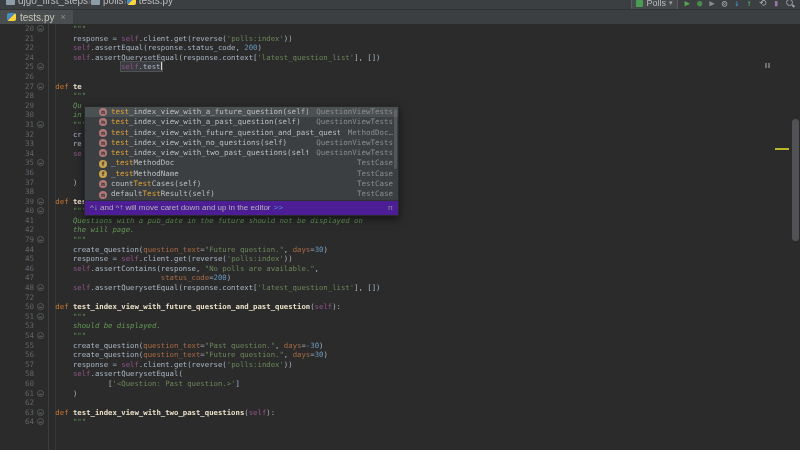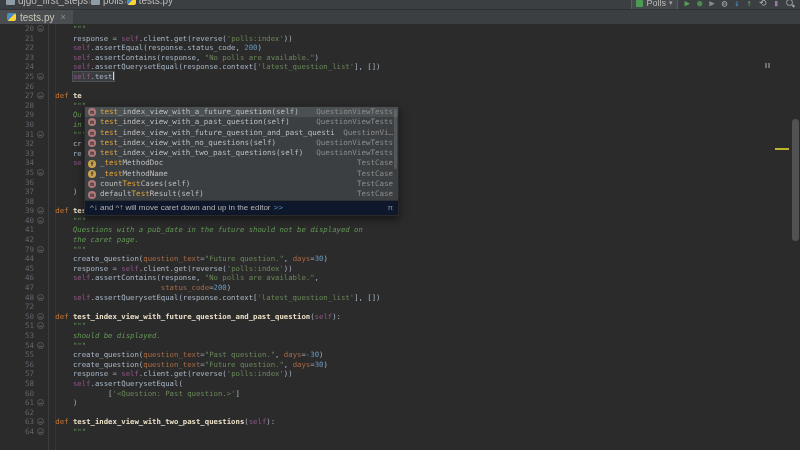--- a/index.html
+++ b/index.html
@@ -44,37 +44,37 @@
     color:#9A9EA2;font-size:6px;line-height:6px;text-align:center;box-sizing:border-box;}
   .code{position:absolute;left:37.8px;top:0;white-space:pre;}
   .tk-plain{color:#A9B7C6}
   .tk-kw{color:#CC7832}
   .tk-self{color:#94558D;}
   .tk-str{color:#6A8759}
   .tk-doc{color:#629755;font-style:italic}
   .tk-num{color:#6897BB}
   .tk-param{color:#AA6A45}
   .tk-fname{color:#EADFC7;font-weight:bold}
-  .hlbox{background:#3A3D3F;outline:1px solid #4E5254;}
+  .hlbox{background:#3A3D3F;outline:1px solid #4E5254;margin-left:48px;}
   .caret{display:inline-block;width:1px;height:8px;background:#D8D8D8;vertical-align:-1px;}
 
   
   #popup{position:absolute;left:84px;top:82px;width:313px;background:#3B3F42;border:1px solid #2A2A2A;
     box-shadow:0 3px 8px rgba(0,0,0,.55);z-index:5;}
-  .pitem{display:flex;align-items:center;height:10.3px;padding:0 5px 0 3px;font-size:7.5px;line-height:10.3px;}
+  .pitem{display:flex;align-items:center;height:10.3px;padding:0 5px 0 14px;font-size:7.5px;line-height:10.3px;}
   .pitem.sel{background:#4B5052;}
   .picon{flex:0 0 auto;width:8px;height:8px;border-radius:50%;font-size:6px;line-height:8px;text-align:center;
     color:#2B2B2B;font-weight:bold;margin-right:4px;}
   .picon-m{background:#B07878;}
   .picon-f{background:#C9A34E;}
   .pname{flex:1 1 auto;white-space:nowrap;overflow:hidden;color:#BEBEBE;}
   .pmatch{color:#E1A336;}
   .pplain{color:#BEBEBE;}
   .ptype{flex:0 0 auto;color:#8C8C8C;margin-left:8px;white-space:nowrap;overflow:hidden;max-width:90px;}
-  #popup-hint{display:flex;align-items:center;height:14px;background:#0f172a;border-top:1px solid #2E3132;
+  #popup-hint{display:flex;align-items:center;height:14px;background:#4c1d95;border-top:1px solid #2E3132;
     padding:0 5px;font-family:"Liberation Sans",sans-serif;font-size:8px;color:#B4B4B4;}
   #popup-hint .hlink{color:#5394CE;margin-left:3px;}
   #popup-hint .hsort{margin-left:auto;color:#7D8CA0;font-size:8px;}
   #popup-scroll{position:absolute;right:1px;top:2px;width:3px;height:60px;background:rgba(160,160,160,.25);border-radius:2px;}
 
   
   #stripe-pause{position:absolute;right:28px;top:29px;width:7px;height:5px;}
   #stripe-pause i{display:inline-block;width:2px;height:5px;background:#6B6E70;margin-right:1px;}
   #caret-mark{position:absolute;right:11px;top:124px;width:14px;height:2px;background:#BBB529;}
   #vscroll{position:absolute;right:1px;top:95px;width:7px;height:122px;background:rgba(128,131,133,.45);border-radius:4px;}
@@ -125,40 +125,39 @@
     </div>
   </div>
 
   <div id="editor">
     <div id="gutter-border"></div>
     <div id="indent-guide"></div>
     <div id="lines">
         <div class="row"><div class="gut"><span class="lnum">20</span><span class="fold">−</span></div><div class="code"><span class="tk-doc">        """</span></div></div>
         <div class="row"><div class="gut"><span class="lnum">21</span></div><div class="code"><span class="tk-plain">        response = </span><span class="tk-self">self</span><span class="tk-plain">.client.get(reverse(</span><span class="tk-str">'polls:index'</span><span class="tk-plain">))</span></div></div>
         <div class="row"><div class="gut"><span class="lnum">22</span></div><div class="code"><span class="tk-self">        self</span><span class="tk-plain">.assertEqual(response.status_code, </span><span class="tk-num">200</span><span class="tk-plain">)</span></div></div>
-        <div class="row"><div class="gut"><span class="lnum">23</span></div><div class="code"><span class="tk-self">        self</span><span class="tk-plain">.assertContains(response, </span><span class="tk-str">"No polls are available."</span><span class="tk-plain">)</span></div></div>
         <div class="row"><div class="gut"><span class="lnum">24</span></div><div class="code"><span class="tk-self">        self</span><span class="tk-plain">.assertQuerysetEqual(response.context[</span><span class="tk-str">'latest_question_list'</span><span class="tk-plain">], [])</span></div></div>
         <div class="row"><div class="gut"><span class="lnum">25</span><span class="fold">−</span></div><div class="code"><span class="tk-plain">        </span><span class="hlbox"><span class="tk-self">self</span><span class="tk-plain">.test</span><span class="caret"></span></span></div></div>
         <div class="row"><div class="gut"><span class="lnum">26</span></div><div class="code"></div></div>
         <div class="row"><div class="gut"><span class="lnum">27</span><span class="fold">−</span></div><div class="code"><span class="tk-kw">    def </span><span class="tk-fname">te</span></div></div>
         <div class="row"><div class="gut"><span class="lnum">28</span></div><div class="code"><span class="tk-doc">        """</span></div></div>
         <div class="row"><div class="gut"><span class="lnum">29</span></div><div class="code"><span class="tk-doc">        Qu</span></div></div>
         <div class="row"><div class="gut"><span class="lnum">30</span></div><div class="code"><span class="tk-doc">        in</span></div></div>
         <div class="row"><div class="gut"><span class="lnum">31</span><span class="fold">−</span></div><div class="code"><span class="tk-doc">        """</span></div></div>
         <div class="row"><div class="gut"><span class="lnum">32</span></div><div class="code"><span class="tk-plain">        cr</span></div></div>
         <div class="row"><div class="gut"><span class="lnum">33</span></div><div class="code"><span class="tk-plain">        re</span></div></div>
         <div class="row"><div class="gut"><span class="lnum">34</span></div><div class="code"><span class="tk-self">        se</span></div></div>
         <div class="row"><div class="gut"><span class="lnum">35</span><span class="fold">−</span></div><div class="code"></div></div>
         <div class="row"><div class="gut"><span class="lnum">36</span></div><div class="code"></div></div>
         <div class="row"><div class="gut"><span class="lnum">37</span></div><div class="code"><span class="tk-plain">        )</span></div></div>
         <div class="row"><div class="gut"><span class="lnum">38</span></div><div class="code"></div></div>
         <div class="row"><div class="gut"><span class="lnum">39</span><span class="fold">−</span></div><div class="code"><span class="tk-kw">    def </span><span class="tk-fname">test_index_view_with_a_future_question</span><span class="tk-plain">(</span><span class="tk-self">self</span><span class="tk-plain">):</span></div></div>
         <div class="row"><div class="gut"><span class="lnum">40</span><span class="fold">−</span></div><div class="code"><span class="tk-doc">        """</span></div></div>
         <div class="row"><div class="gut"><span class="lnum">41</span></div><div class="code"><span class="tk-doc">        Questions with a pub_date in the future should not be displayed on</span></div></div>
-        <div class="row"><div class="gut"><span class="lnum">42</span></div><div class="code"><span class="tk-doc">        the caret page.</span></div></div>
+        <div class="row"><div class="gut"><span class="lnum">42</span></div><div class="code"><span class="tk-doc">        the will page.</span></div></div>
         <div class="row"><div class="gut"><span class="lnum">79</span><span class="fold">−</span></div><div class="code"><span class="tk-doc">        """</span></div></div>
         <div class="row"><div class="gut"><span class="lnum">44</span></div><div class="code"><span class="tk-plain">        create_question(</span><span class="tk-param">question_text</span><span class="tk-plain">=</span><span class="tk-str">"Future question."</span><span class="tk-plain">, </span><span class="tk-param">days</span><span class="tk-plain">=</span><span class="tk-num">30</span><span class="tk-plain">)</span></div></div>
         <div class="row"><div class="gut"><span class="lnum">45</span></div><div class="code"><span class="tk-plain">        response = </span><span class="tk-self">self</span><span class="tk-plain">.client.get(reverse(</span><span class="tk-str">'polls:index'</span><span class="tk-plain">))</span></div></div>
         <div class="row"><div class="gut"><span class="lnum">46</span></div><div class="code"><span class="tk-self">        self</span><span class="tk-plain">.assertContains(response, </span><span class="tk-str">"No polls are available."</span><span class="tk-plain">,</span></div></div>
         <div class="row"><div class="gut"><span class="lnum">47</span></div><div class="code"><span class="tk-plain">                            </span><span class="tk-param">status_code</span><span class="tk-plain">=</span><span class="tk-num">200</span><span class="tk-plain">)</span></div></div>
         <div class="row"><div class="gut"><span class="lnum">48</span><span class="fold">−</span></div><div class="code"><span class="tk-self">        self</span><span class="tk-plain">.assertQuerysetEqual(response.context[</span><span class="tk-str">'latest_question_list'</span><span class="tk-plain">], [])</span></div></div>
         <div class="row"><div class="gut"><span class="lnum">72</span></div><div class="code"></div></div>
         <div class="row"><div class="gut"><span class="lnum">50</span><span class="fold">−</span></div><div class="code"><span class="tk-kw">    def </span><span class="tk-fname">test_index_view_with_future_question_and_past_question</span><span class="tk-plain">(</span><span class="tk-self">self</span><span class="tk-plain">):</span></div></div>
         <div class="row"><div class="gut"><span class="lnum">51</span><span class="fold">−</span></div><div class="code"><span class="tk-doc">        """</span></div></div>
         <div class="row"><div class="gut"><span class="lnum">53</span></div><div class="code"><span class="tk-doc">        should be displayed.</span></div></div>
@@ -182,21 +181,21 @@
             <span class="ptype">QuestionViewTests</span>
           </div>
           <div class="pitem">
             <span class="picon picon-m">m</span>
             <span class="pname"><span class="pmatch">test</span><span class="pplain">_index_view_with_a_past_question(self)</span></span>
             <span class="ptype">QuestionViewTests</span>
           </div>
           <div class="pitem">
             <span class="picon picon-m">m</span>
             <span class="pname"><span class="pmatch">test</span><span class="pplain">_index_view_with_future_question_and_past_question</span></span>
-            <span class="ptype">QuestionVi…</span>
+            <span class="ptype">MethodDoc…</span>
           </div>
           <div class="pitem">
             <span class="picon picon-m">m</span>
             <span class="pname"><span class="pmatch">test</span><span class="pplain">_index_view_with_no_questions(self)</span></span>
             <span class="ptype">QuestionViewTests</span>
           </div>
           <div class="pitem">
             <span class="picon picon-m">m</span>
             <span class="pname"><span class="pmatch">test</span><span class="pplain">_index_view_with_two_past_questions(self)</span></span>
             <span class="ptype">QuestionViewTests</span>

